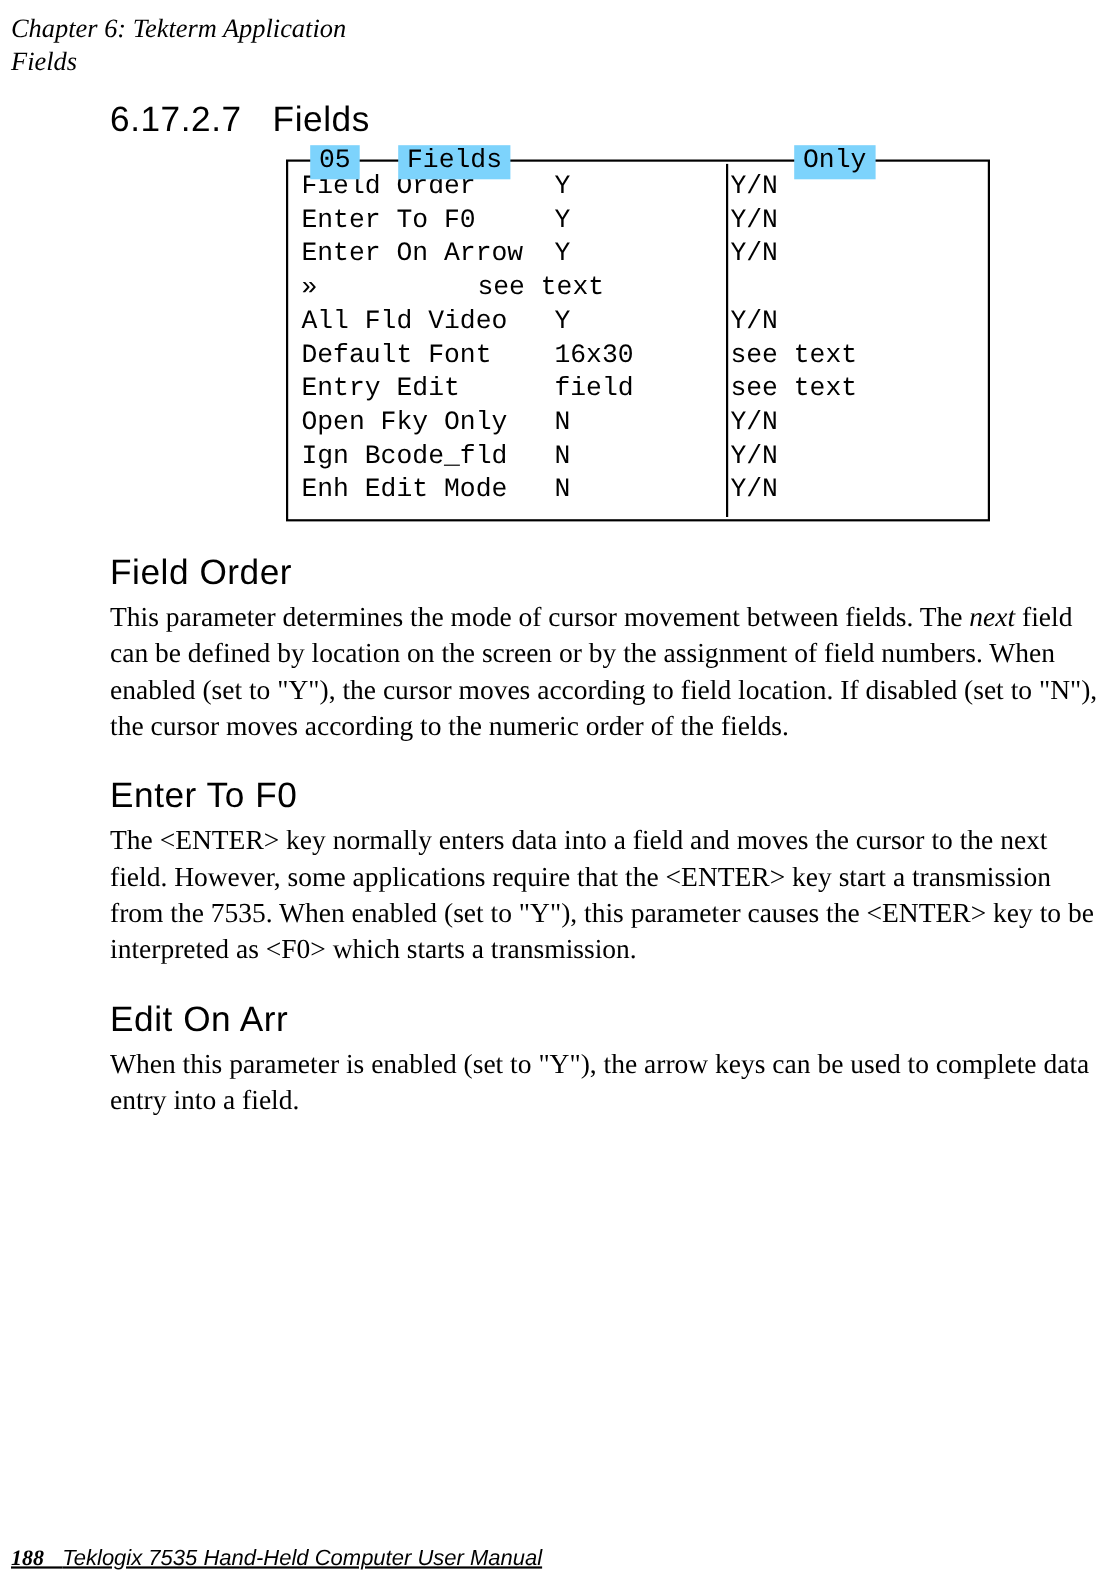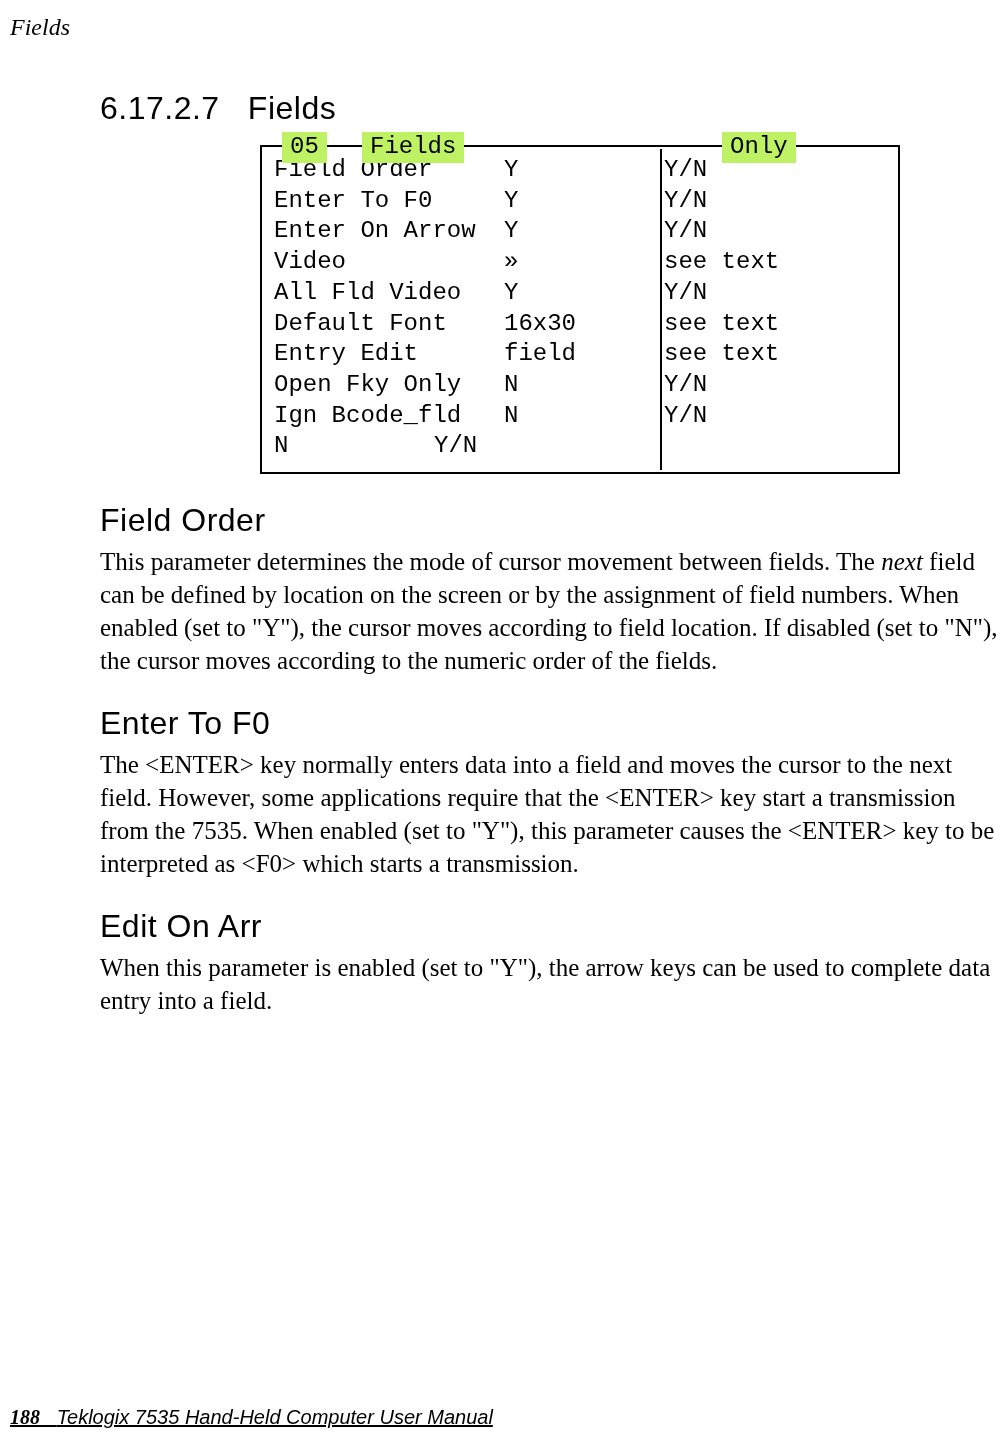--- a/index.html
+++ b/index.html
@@ -54,21 +54,21 @@
     }
     .outer-box {
       border: 2px solid #000;
       padding: 8px 12px 10px 12px;
       position: relative;
     }
     
     .legend {
       position: absolute;
       top: -15px;
-      background: #bef264;
+      background: #7dd3fc;
       padding: 0 8px;
       font-family: 'Courier New', Courier, monospace;
       font-size: 24px;
     }
     .legend-num {
       left: 20px;
       color:#000;
     }
     .legend-title {
       left: 100px;
@@ -120,20 +120,21 @@
       font-style: italic;
       font-family: 'Times New Roman', Times, serif;
     }
   </style>
 </head>
 <body>
 
 <div class="page">
 
   <div class="running-head">
+    <div>Chapter 6: Tekterm Application</div>
     <div>Fields</div>
   </div>
 
   <div class="content">
 
     <div class="section-num">
       <span>6.17.2.7</span>&nbsp;&nbsp;
       <span>Fields</span>
     </div>
 
@@ -153,21 +154,20 @@
           <span class="col-label">Enter To F0</span>
           <span class="col-val">Y</span>
           <span class="col-range">Y/N</span>
         </div>
         <div class="row">
           <span class="col-label">Enter On Arrow</span>
           <span class="col-val">Y</span>
           <span class="col-range">Y/N</span>
         </div>
         <div class="row">
-          <span class="col-label">Video</span>
           <span class="col-val">»</span>
           <span class="col-range">see text</span>
         </div>
         <div class="row">
           <span class="col-label">All Fld Video</span>
           <span class="col-val">Y</span>
           <span class="col-range">Y/N</span>
         </div>
         <div class="row">
           <span class="col-label">Default Font</span>
@@ -183,20 +183,21 @@
           <span class="col-label">Open Fky Only</span>
           <span class="col-val">N</span>
           <span class="col-range">Y/N</span>
         </div>
         <div class="row">
           <span class="col-label">Ign Bcode_fld</span>
           <span class="col-val">N</span>
           <span class="col-range">Y/N</span>
         </div>
         <div class="row">
+          <span class="col-label">Enh Edit Mode</span>
           <span class="col-val">N</span>
           <span class="col-range">Y/N</span>
         </div>
       </div>
     </div>
 
     <div class="heading-sub">Field Order</div>
     <div class="body-text">
       <span>This parameter determines the mode of cursor movement between fields. The </span><span class="emph">next</span><span> field can be defined by location on the screen or by the assignment of field numbers. When enabled (set to "Y"), the cursor moves according to field location. If disabled (set to "N"), the cursor moves according to the numeric order of the fields.</span>
     </div>

